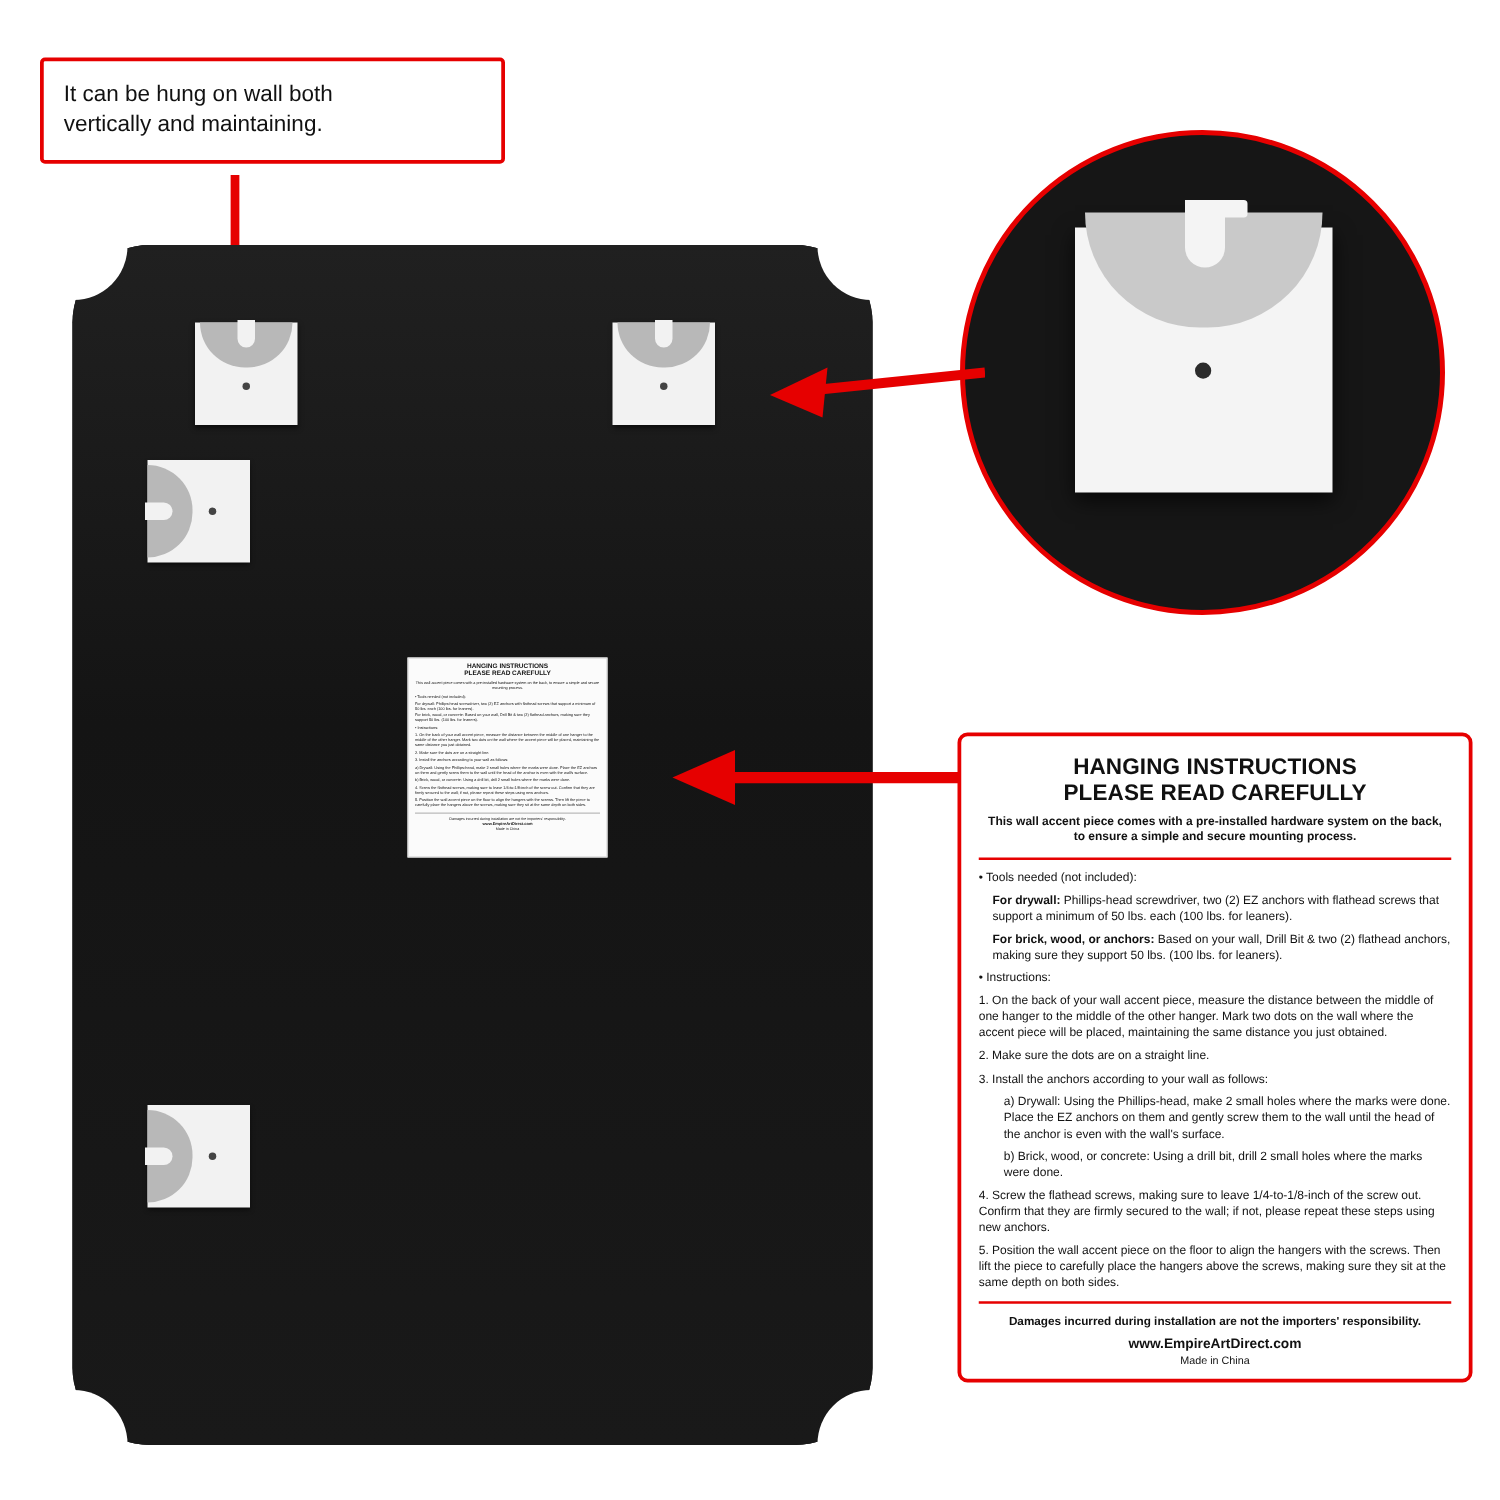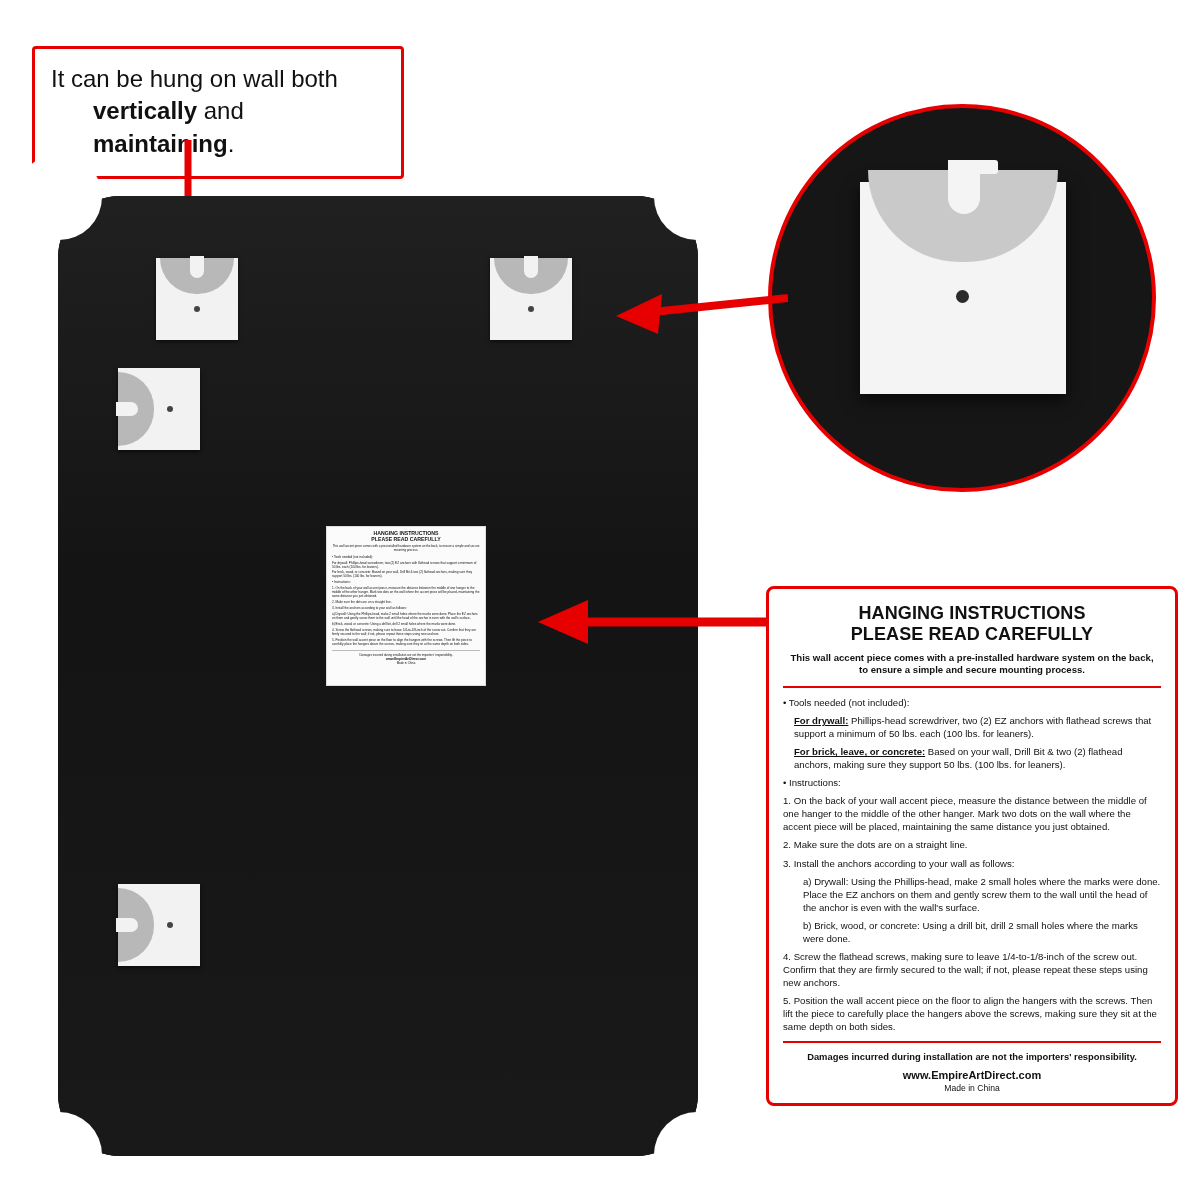--- a/index.html
+++ b/index.html
@@ -19,25 +19,25 @@
   .callout-top {
     position: absolute;
     left: 32px;
     top: 46px;
     width: 372px;
     border: 3px solid #e60000;
     border-radius: 4px;
     background: #ffffff;
     padding: 14px 16px 16px 16px;
     box-sizing: border-box;
-    font-size: 24px;
+    font-size: 18px;
     line-height: 1.35;
     color: #111;
   }
-  .callout-top b { font-weight: bold; margin-left: 42px; }
+  .callout-top b { font-weight: normal; }
 
   .arrow-top {
     position: absolute;
     left: 168px;
     top: 140px;
     width: 40px;
     height: 110px;
   }
 
   
@@ -271,21 +271,21 @@
     margin: 8px 0 8px 0;
   }
   .instructions p {
     margin: 0 0 5px 0;
     font-size: 9.6px;
     line-height: 1.36;
     text-align: left;
   }
   .instructions .indent { padding-left: 11px; }
   .instructions .indent2 { padding-left: 20px; }
-  .instructions b { font-weight: bold; text-decoration: underline; }
+  .instructions b { font-weight: bold; }
   .foot {
     text-align: center;
     font-size: 9.4px;
     font-weight: bold;
     margin-top: 6px;
   }
   .foot .site {
     font-size: 11px;
     font-weight: bold;
     margin-top: 7px;
@@ -386,21 +386,21 @@
 <div class="instructions">
   <h1>
     <span>HANGING INSTRUCTIONS</span><br>
     <span>PLEASE READ CAREFULLY</span>
   </h1>
   <div class="subtitle">This wall accent piece comes with a pre-installed hardware system on the back, to ensure a simple and secure mounting process.</div>
   <hr class="hr-red">
 
   <p>• Tools needed (not included):</p>
   <p class="indent"><b>For drywall:</b><span> Phillips-head screwdriver, two (2) EZ anchors with flathead screws that support a minimum of 50 lbs. each (100 lbs. for leaners).</span></p>
-  <p class="indent"><b>For brick, leave, or concrete:</b><span> Based on your wall, Drill Bit &amp; two (2) flathead anchors, making sure they support 50 lbs. (100 lbs. for leaners).</span></p>
+  <p class="indent"><b>For brick, wood, or anchors:</b><span> Based on your wall, Drill Bit &amp; two (2) flathead anchors, making sure they support 50 lbs. (100 lbs. for leaners).</span></p>
 
   <p>• Instructions:</p>
   <p>1. On the back of your wall accent piece, measure the distance between the middle of one hanger to the middle of the other hanger. Mark two dots on the wall where the accent piece will be placed, maintaining the same distance you just obtained.</p>
   <p>2. Make sure the dots are on a straight line.</p>
   <p>3. Install the anchors according to your wall as follows:</p>
   <p class="indent2">a) Drywall:  Using the Phillips-head, make 2 small holes where the marks were done. Place the EZ anchors on them and gently screw them to the wall until the head of the anchor is even with the wall's surface.</p>
   <p class="indent2">b) Brick, wood, or concrete: Using a drill bit, drill 2 small holes where the marks were done.</p>
   <p>4. Screw the flathead screws, making sure to leave 1/4-to-1/8-inch of the screw out. Confirm that they are firmly secured to the wall; if not, please repeat these steps using new anchors.</p>
   <p>5. Position the wall accent piece on the floor to align the hangers with the screws. Then lift the piece to carefully place the hangers above the screws, making sure they sit at the same depth on both sides.</p>
 

